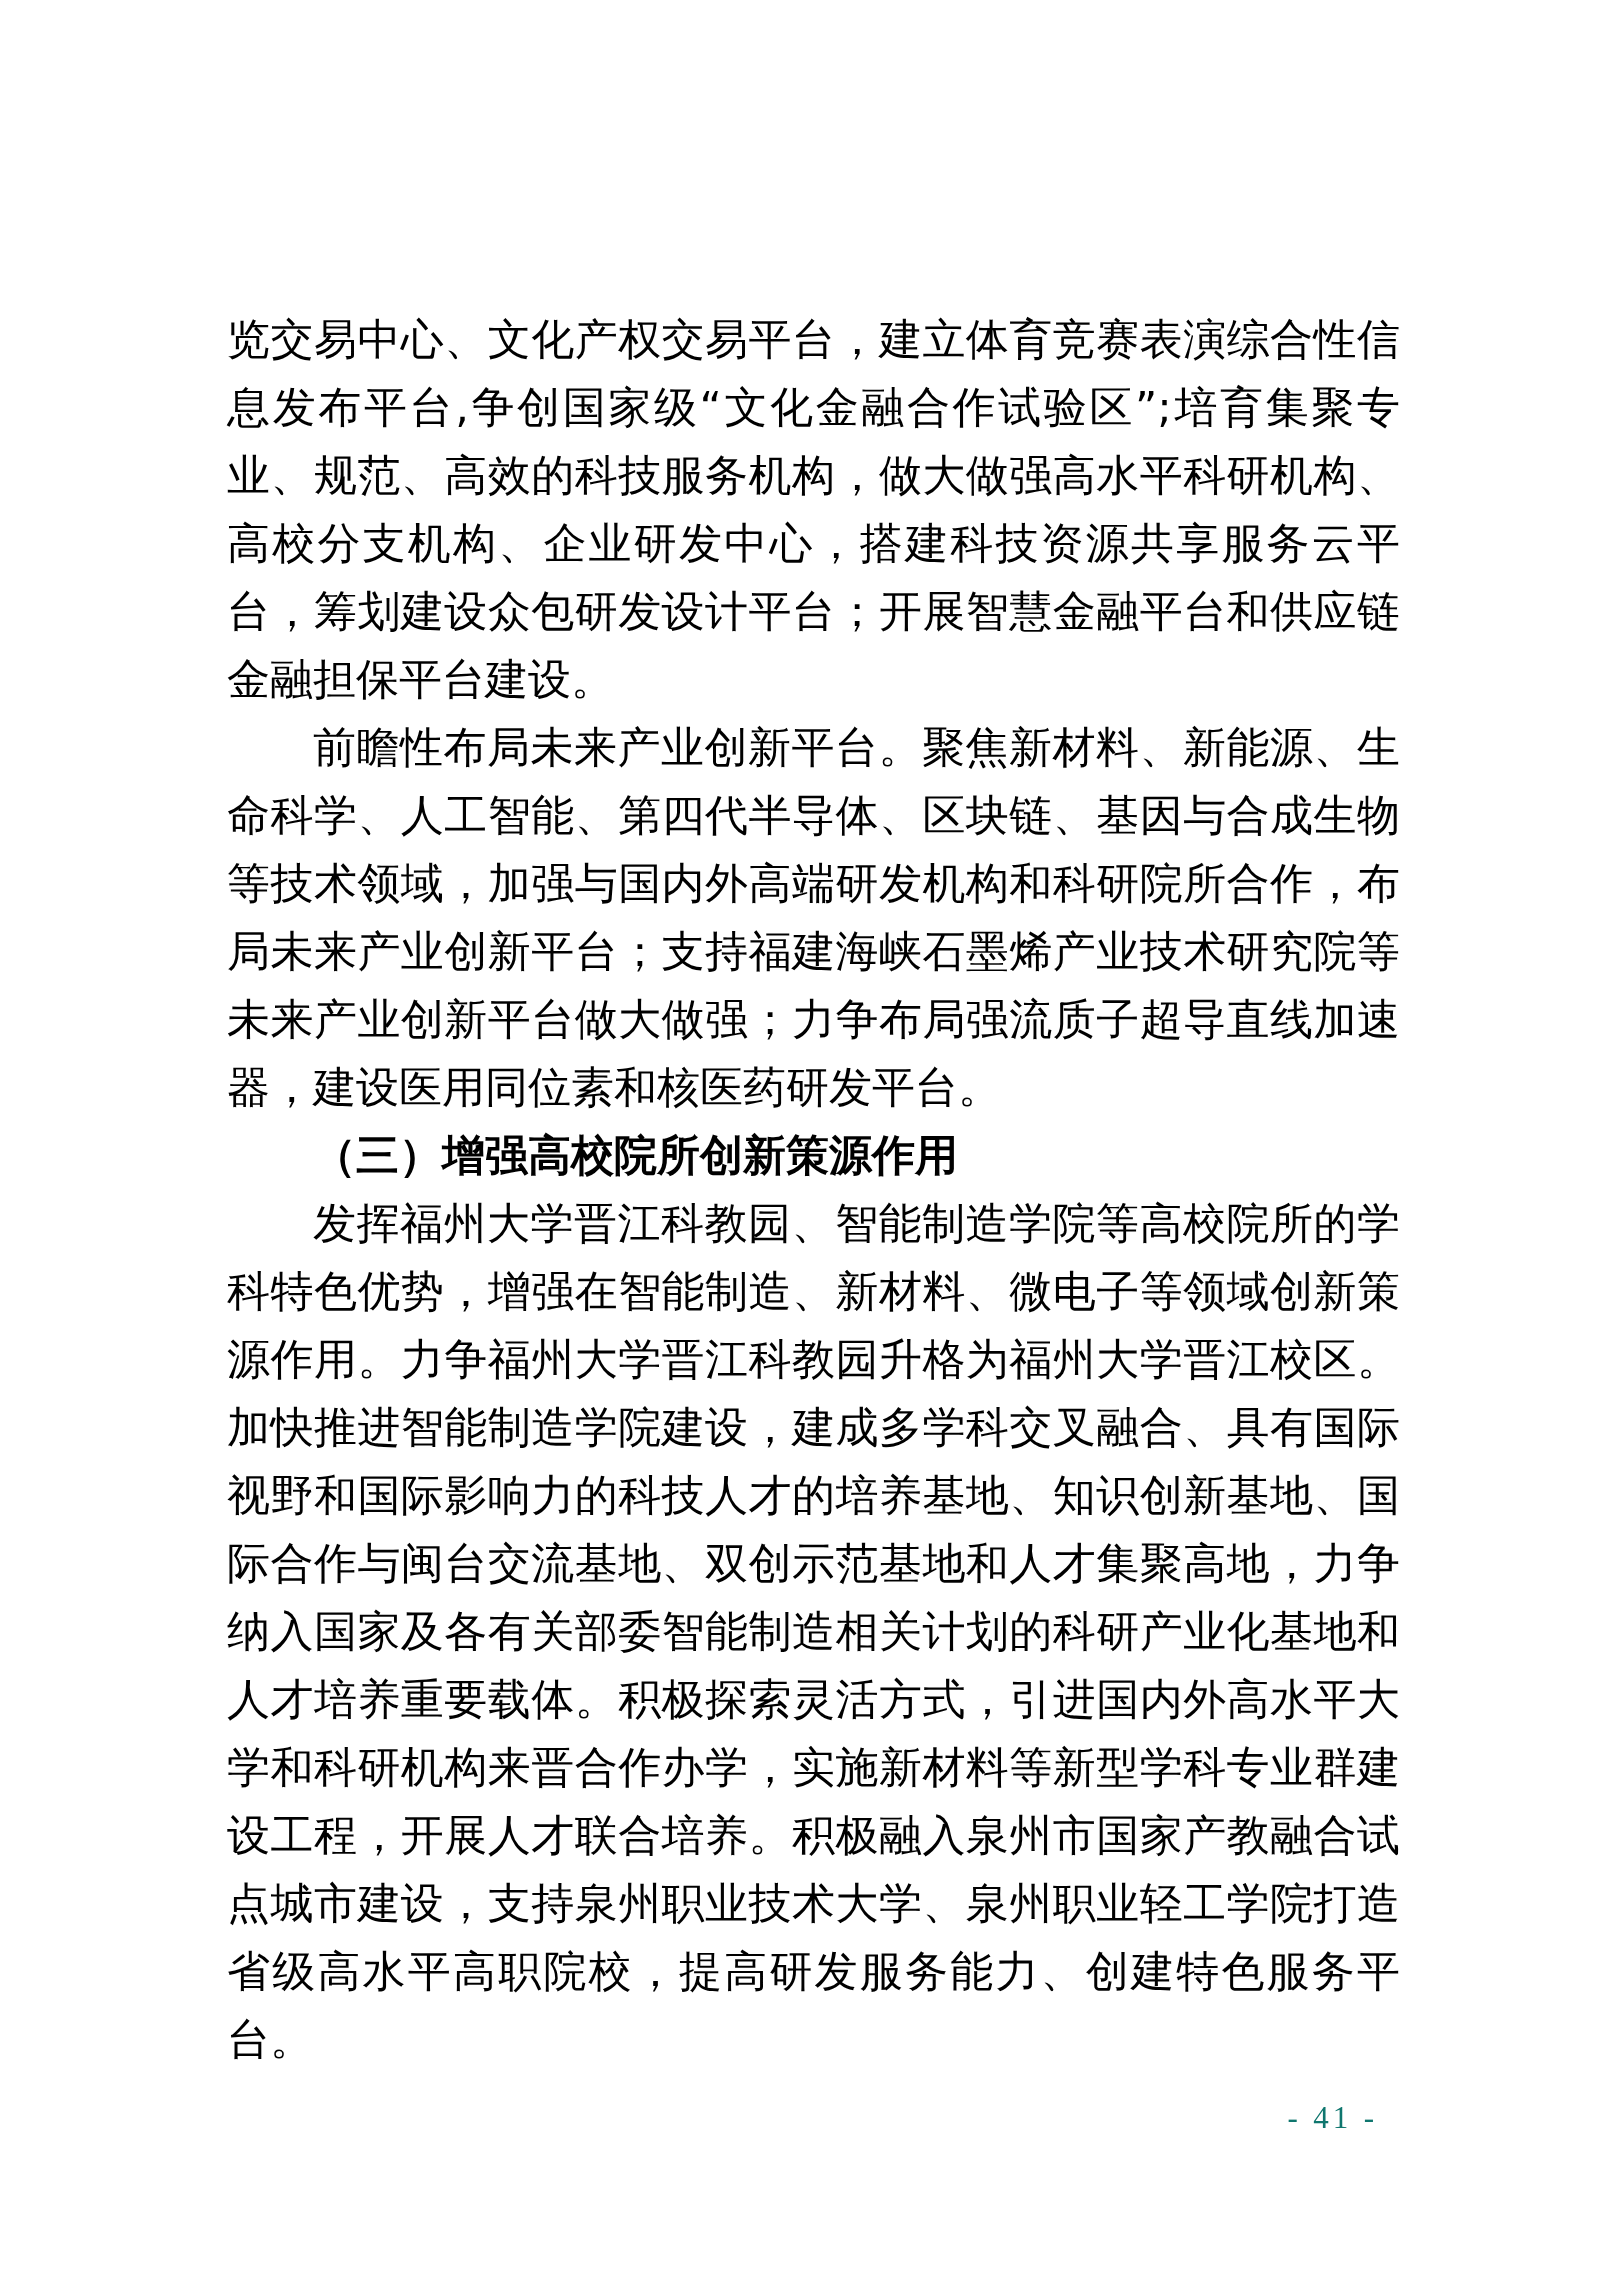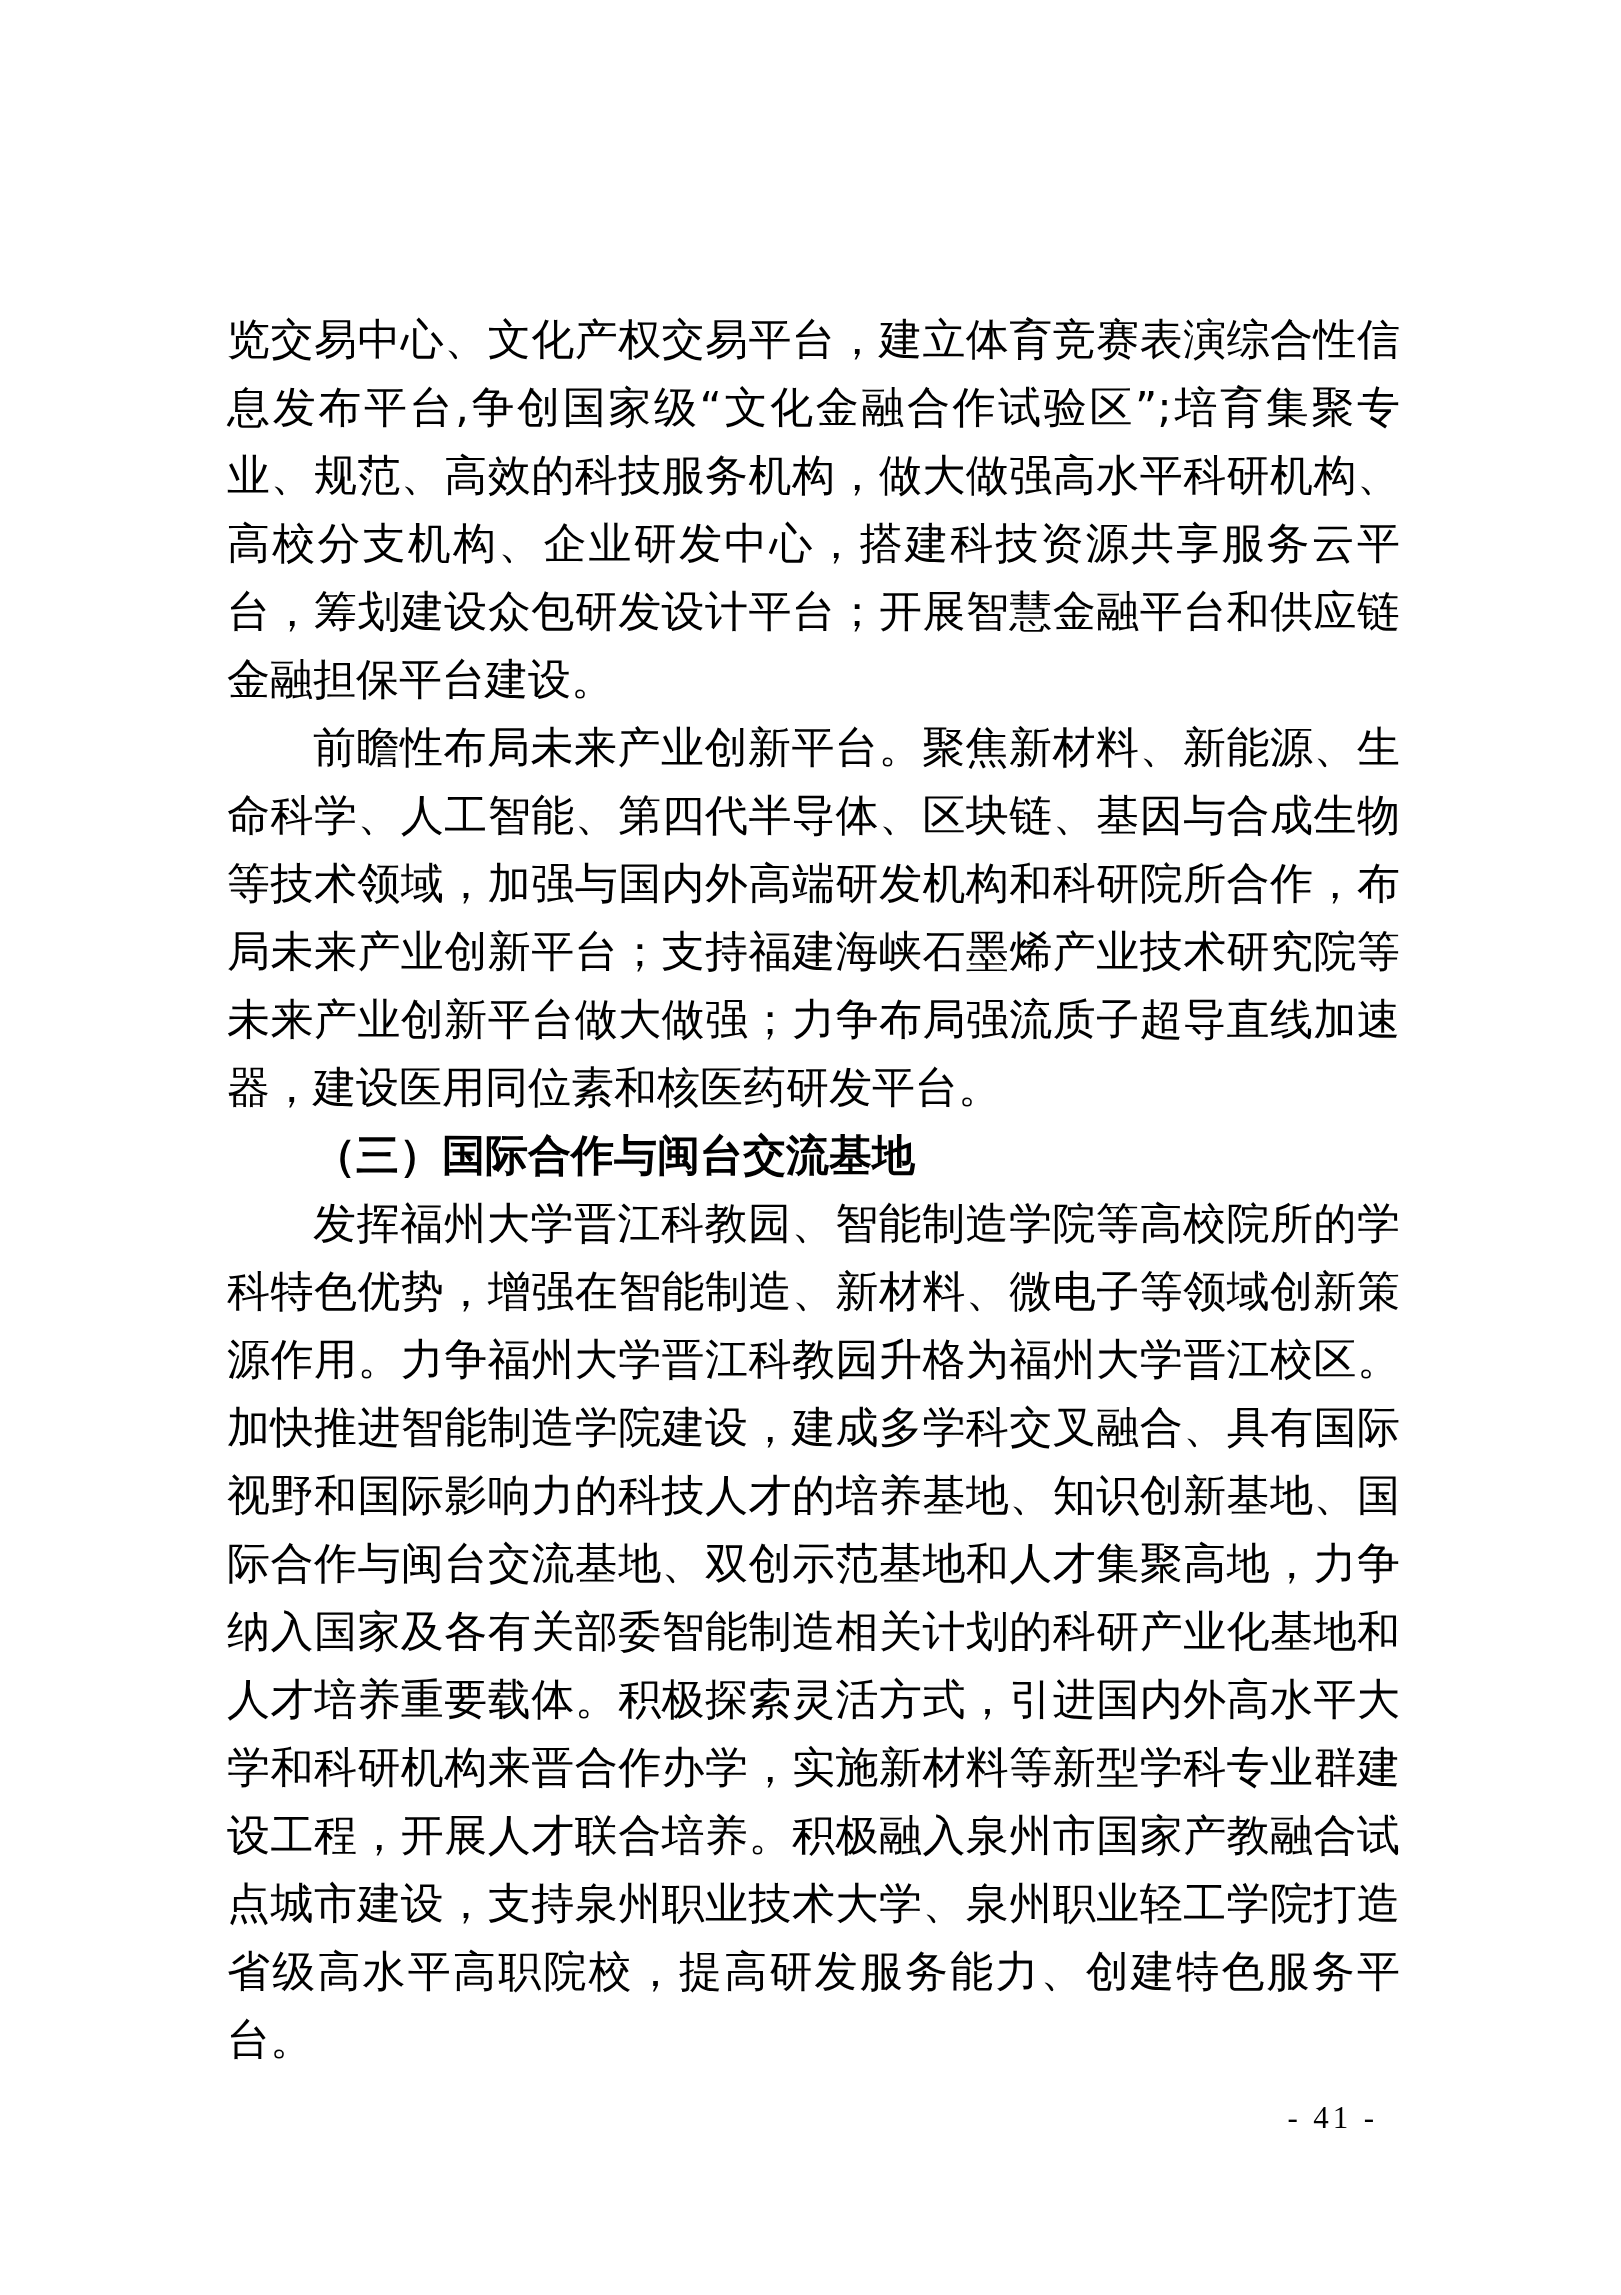--- a/index.html
+++ b/index.html
@@ -37,30 +37,30 @@
   .content p.heading {
     font-weight: 600;
   }
   .page-number {
     position: absolute;
     top: 2099px;
     right: 202px;
     font-family: "Liberation Serif", serif;
     font-size: 31px;
     line-height: 37px;
-    color: #000000;
+    color: #0f766e;
     letter-spacing: 3.9px;
     white-space: nowrap;
   }
 </style>
 </head>
 <body>
 
 <div class="page">
   <div class="content">
       <p class="body">览交易中心、文化产权交易平台，建立体育竞赛表演综合性信息发布平台,争创国家级“文化金融合作试验区”;培育集聚专业、规范、高效的科技服务机构，做大做强高水平科研机构、高校分支机构、企业研发中心，搭建科技资源共享服务云平台，筹划建设众包研发设计平台；开展智慧金融平台和供应链金融担保平台建设。</p>
       <p class="body indent">前瞻性布局未来产业创新平台。聚焦新材料、新能源、生命科学、人工智能、第四代半导体、区块链、基因与合成生物等技术领域，加强与国内外高端研发机构和科研院所合作，布局未来产业创新平台；支持福建海峡石墨烯产业技术研究院等未来产业创新平台做大做强；力争布局强流质子超导直线加速器，建设医用同位素和核医药研发平台。</p>
-      <p class="heading indent">（三）国际合作与闽台交流基地</p>
+      <p class="heading indent">（三）增强高校院所创新策源作用</p>
       <p class="body indent">发挥福州大学晋江科教园、智能制造学院等高校院所的学科特色优势，增强在智能制造、新材料、微电子等领域创新策源作用。力争福州大学晋江科教园升格为福州大学晋江校区。加快推进智能制造学院建设，建成多学科交叉融合、具有国际视野和国际影响力的科技人才的培养基地、知识创新基地、国际合作与闽台交流基地、双创示范基地和人才集聚高地，力争纳入国家及各有关部委智能制造相关计划的科研产业化基地和人才培养重要载体。积极探索灵活方式，引进国内外高水平大学和科研机构来晋合作办学，实施新材料等新型学科专业群建设工程，开展人才联合培养。积极融入泉州市国家产教融合试点城市建设，支持泉州职业技术大学、泉州职业轻工学院打造省级高水平高职院校，提高研发服务能力、创建特色服务平台。</p>
     </div>
   <div class="page-number">- 41 -</div>
 </div>
 
 
 </body></html>

